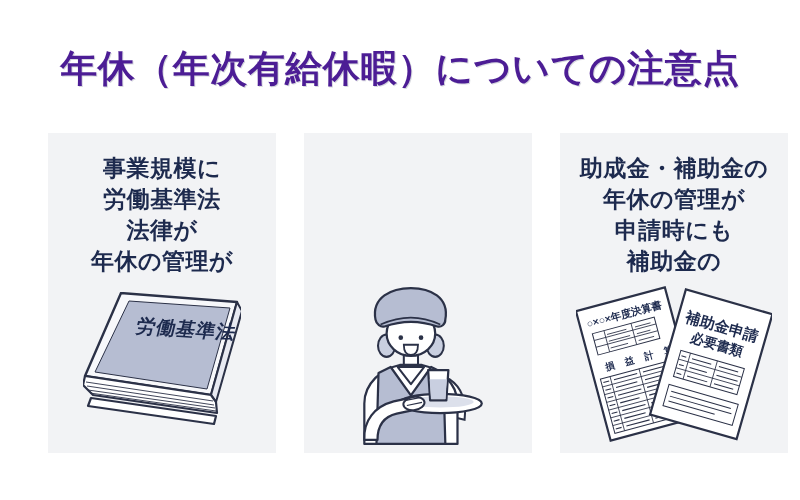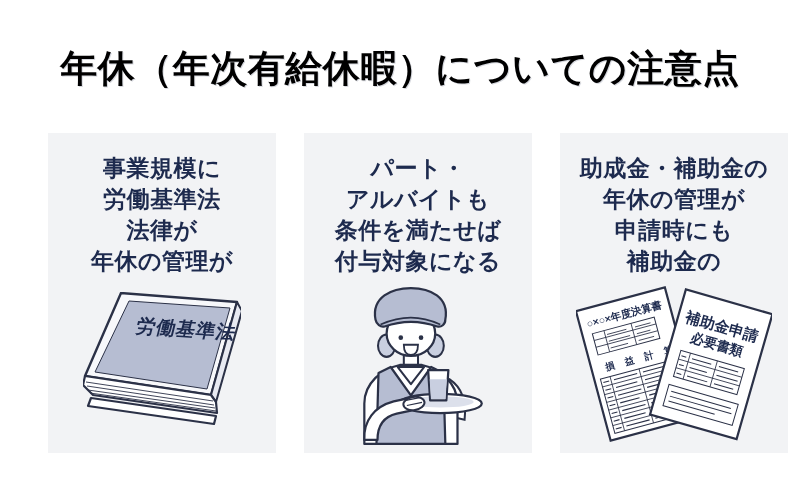--- a/index.html
+++ b/index.html
@@ -6,21 +6,21 @@
   body{
     width:800px;height:500px;background:#ffffff;
     font-family:"Liberation Sans","DejaVu Sans",sans-serif;
     position:relative;overflow:hidden;
   }
   .stage{position:absolute;inset:0;width:800px;height:500px;background:#ffffff;}
   .page-title{
     position:absolute;top:44px;left:0;width:800px;
     text-align:center;
     font-size:37px;font-weight:900;letter-spacing:0.5px;
-    color:#000000;
+    color:#4c1d95;
     text-shadow:1px 1px 0 rgba(28,37,71,0.18);
     white-space:nowrap;
   }
   .cards{
     position:absolute;left:48px;top:133px;
     display:flex;gap:28px;
   }
   .card{
     width:228px;height:320px;background:#f2f3f5;
     position:relative;flex:0 0 auto;
@@ -67,26 +67,20 @@
           <path d="M3,90 L130,109 M4,94 L131,113 M5,98 L132,116 M7,101 L133,119" stroke="#2b3147" stroke-width="0.9" fill="none"></path>
 
           <polygon points="8,106 133,124 131,132 5,114" fill="#ffffff" stroke="#2b3147" stroke-width="2.2" stroke-linejoin="round"></polygon>
 
           <text transform="translate(52,40) rotate(4) skewX(-10)" font-size="19" font-weight="bold" fill="#1d2a4e" letter-spacing="1">労働基準法</text>
         </svg>
       </div>
     </div>
 
     <div class="card">
-      <div class="card-text">
-        <div>パート・</div>
-        <div>アルバイトも</div>
-        <div>条件を満たせば</div>
-        <div>付与対象になる</div>
-      </div>
       <div class="illus" style="bottom:7px;">
         <svg width="142" height="160" viewBox="0 0 140 158">
 
           <path d="M101,92 C113,100 118,114 116,132 L103,129 C105,115 101,104 93,98 Z" fill="#ffffff" stroke="#2b3147" stroke-width="2"></path>
 
           <ellipse cx="39" cy="59" rx="8.5" ry="11" fill="#c9cfe0" stroke="#2b3147" stroke-width="2"></ellipse>
           <ellipse cx="87" cy="59" rx="8.5" ry="11" fill="#c9cfe0" stroke="#2b3147" stroke-width="2"></ellipse>
 
           <rect x="56" y="64" width="14" height="14" fill="#ffffff" stroke="#2b3147" stroke-width="2"></rect>
 

